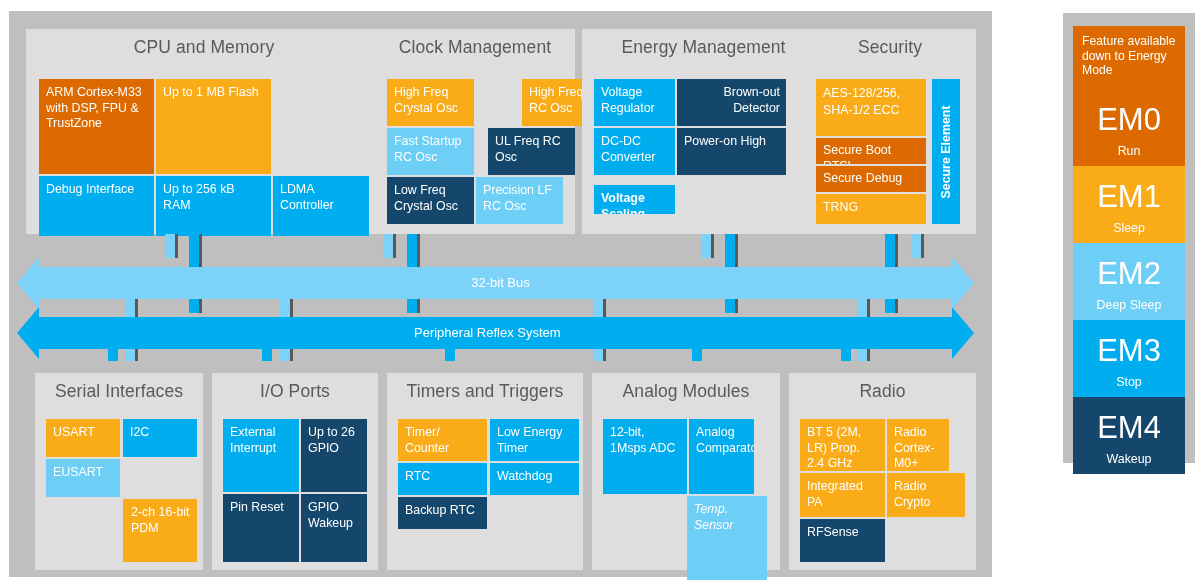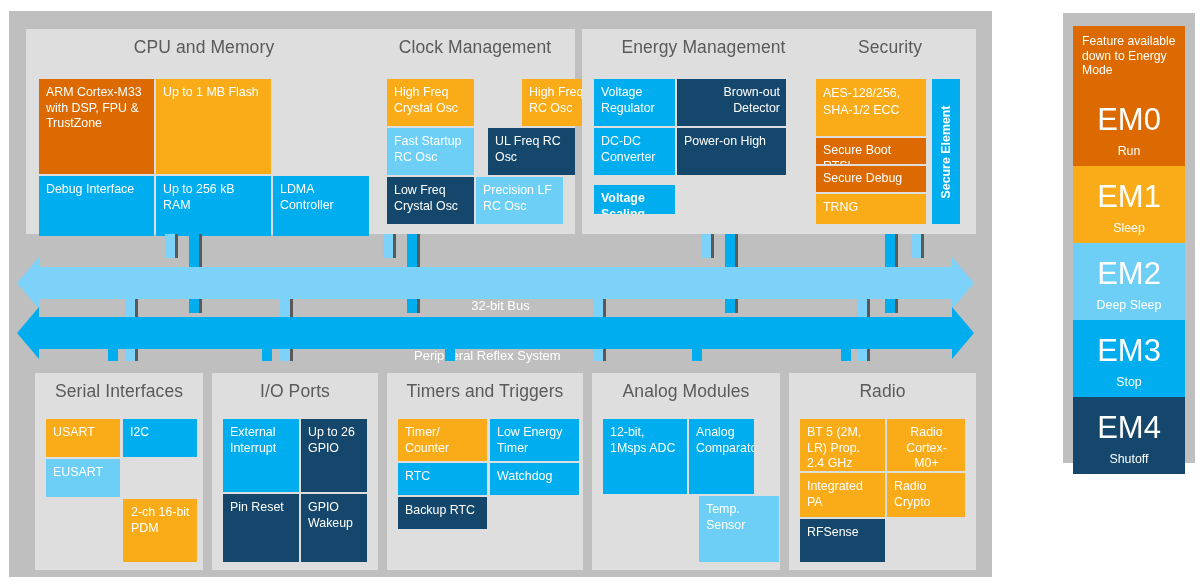--- a/index.html
+++ b/index.html
@@ -31,21 +31,21 @@
   .busrow{position:absolute;}
   .busbar{position:absolute;height:32px;}
   .busbar.light{background:#7DD2FA;}
   .busbar.dark{background:#00AEEF;}
   .arrow{position:absolute;width:0;height:0;border-top:26px solid transparent;
          border-bottom:26px solid transparent;}
   .arrow.l.light{border-right:22px solid #7DD2FA;}
   .arrow.r.light{border-left:22px solid #7DD2FA;}
   .arrow.l.dark{border-right:22px solid #00AEEF;}
   .arrow.r.dark{border-left:22px solid #00AEEF;}
-  .buslabel{position:absolute;color:#fff;font-size:13px;line-height:32px;white-space:nowrap;margin-top:23px;}
+  .buslabel{position:absolute;color:#fff;font-size:13px;line-height:32px;white-space:nowrap;}
 
   
   .conn{position:absolute;}
   .conn.light{background:#7DD2FA;}
   .conn.dark{background:#00AEEF;}
   .conn.shadow{background:#595959;width:3px;}
 
   
   .legend{position:absolute;left:1063px;top:13px;width:132px;height:450px;background:#BFBFBF;}
   .lgitem{position:absolute;left:10px;width:112px;box-sizing:border-box;}
@@ -172,27 +172,27 @@
       <div class="blk em3" style="left:103px;top:46px;width:89px;height:42px;">Low Energy Timer</div>
       <div class="blk em3" style="left:11px;top:90px;width:89px;height:32px;">RTC</div>
       <div class="blk em3" style="left:103px;top:90px;width:89px;height:32px;">Watchdog</div>
       <div class="blk em4" style="left:11px;top:124px;width:89px;height:32px;">Backup RTC</div>
     </div>
 
     <div class="group" style="left:583px;top:362px;width:188px;height:197px;">
       <div class="group-title">Analog Modules</div>
       <div class="blk em3" style="left:11px;top:46px;width:84px;height:75px;">12-bit, 1Msps ADC</div>
       <div class="blk em3" style="left:97px;top:46px;width:65px;height:75px;">Analog Comparator</div>
-      <div class="blk em2" style="left:107px;top:123px;width:80px;height:66px;">Temp. Sensor</div>
+      <div class="blk em2" style="left:95px;top:123px;width:80px;height:84px;font-style:italic;">Temp. Sensor</div>
     </div>
 
     <div class="group" style="left:780px;top:362px;width:187px;height:197px;">
       <div class="group-title">Radio</div>
       <div class="blk em1" style="left:11px;top:46px;width:85px;height:52px;">BT 5 (2M, LR) Prop. 2.4 GHz</div>
-      <div class="blk em1" style="left:98px;top:46px;width:78px;height:52px;text-align:center;">Radio Cortex-M0+</div>
+      <div class="blk em1" style="left:98px;top:46px;width:62px;height:52px;">Radio Cortex-M0+</div>
       <div class="blk em1" style="left:11px;top:100px;width:85px;height:44px;">Integrated PA</div>
       <div class="blk em1" style="left:98px;top:100px;width:78px;height:44px;">Radio Crypto</div>
       <div class="blk em4" style="left:11px;top:146px;width:85px;height:43px;">RFSense</div>
     </div>
 
   </div>
 
   <div class="legend">
 
     <div class="lgitem em0" style="top:13px;height:140px;">
@@ -211,18 +211,18 @@
       <div class="lg-sub">Deep Sleep</div>
     </div>
 
     <div class="lgitem em3" style="top:307px;height:77px;">
       <div class="lg-em">EM3</div>
       <div class="lg-sub">Stop</div>
     </div>
 
     <div class="lgitem em4" style="top:384px;height:77px;">
       <div class="lg-em">EM4</div>
-      <div class="lg-sub">Shutoff</div>
+      <div class="lg-sub">Wakeup</div>
     </div>
 
   </div>
 
 </div>
 
 </body></html>

